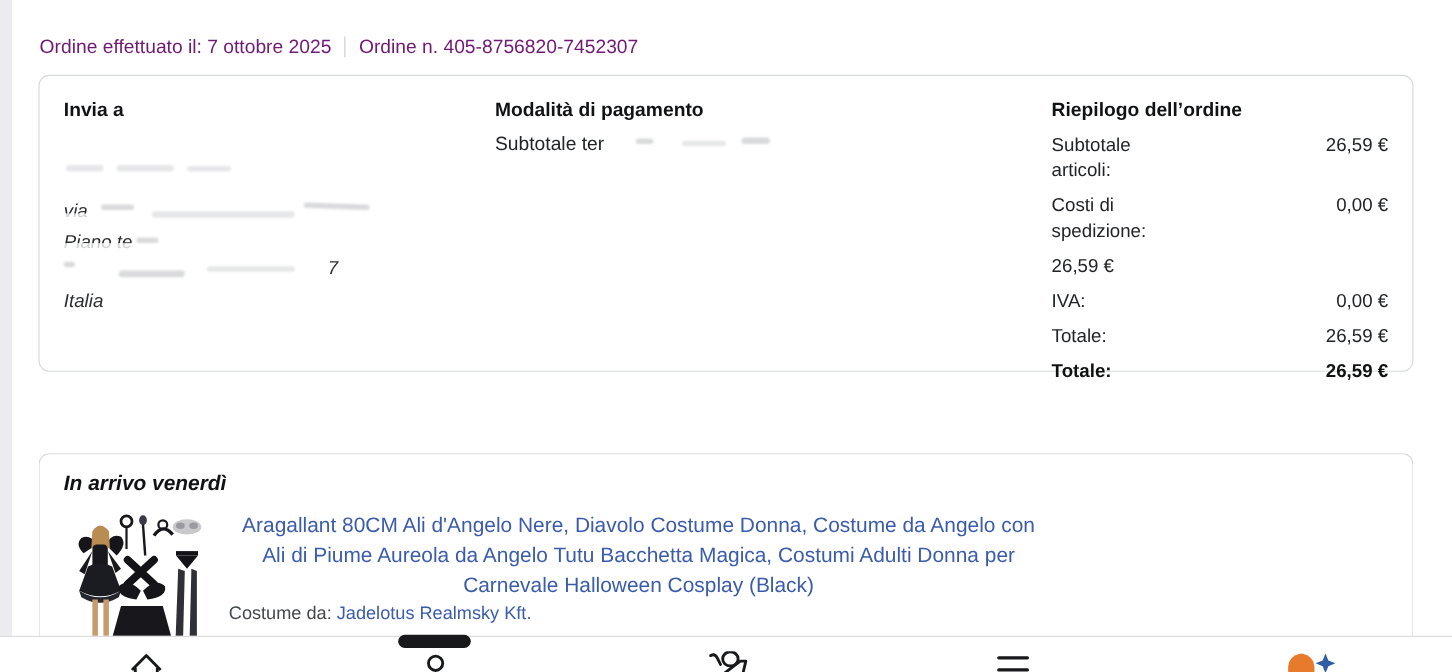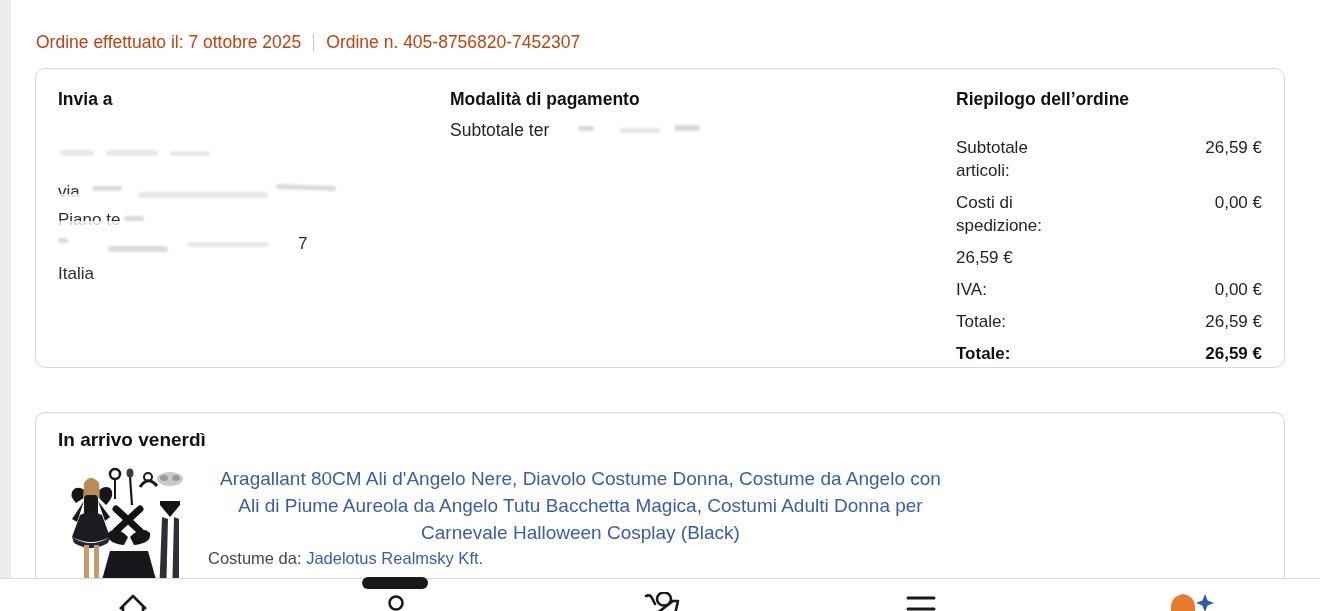--- a/index.html
+++ b/index.html
@@ -4,52 +4,52 @@
 <style>
   * { margin:0; padding:0; box-sizing:border-box; }
   html,body { width:1320px; height:611px; }
   body {
     position:relative; overflow:hidden; background:#fff;
     font-family:"Liberation Sans", sans-serif; color:#0f1111;
   }
   .left-strip { position:absolute; left:0; top:0; width:11px; height:611px; background:#eaecef; }
 
   
-  .order-header { position:absolute; left:36px; top:32px; font-size:17.5px; color:#c2410c; display:flex; align-items:center;text-align:center; }
+  .order-header { position:absolute; left:36px; top:32px; font-size:17.5px; color:#701a75; display:flex; align-items:center;text-align:center; }
   .order-header .sep { display:inline-block; width:1px; height:19px; background:#c9ccce; margin:0 12px; }
 
   
   .card { position:absolute; left:35px; width:1250px; background:#fff;
           border:1px solid #d5d9d9; border-radius:10px; }
-  .card1 { top:68px; height:300px; padding:20px 22px; }
+  .card1 { top:68px; height:270px; padding:20px 22px; }
   .card2 { top:412px; height:199px; padding:16px 22px; border-bottom-color:transparent; }
 
   .card1-grid { display:grid; grid-template-columns:392px 506px 1fr; height:100%; }
   .col-title { font-weight:bold; font-size:17.5px; color:#101214; }
 
   
   .addr { position:relative; margin-top:12px; height:230px; font-size:17px; color:#2b2d2f; }
-  .addr .frag { position:absolute; white-space:nowrap; }
+  .addr .frag { position:absolute; white-space:nowrap;font-style:italic; }
   .smudge { position:absolute; background:#d9dadb; border-radius:3px; filter:blur(1px); }
   .smudge.faint { background:#e6e7e8; }
   .cover { position:absolute; background:rgba(255,255,255,.78); }
 
   .pay-line { position:relative; margin-top:10px; font-size:17.5px; color:#212426; }
   .pay-line .smudge { filter:blur(1.2px); }
 
   
   .summary { font-size:17px; }
-  .summary-rows { margin-top:26px; }
+  .summary-rows { margin-top:10px; }
   .srow { display:flex; justify-content:space-between; align-items:flex-start; margin-bottom:9px; line-height:23px; color:#212426; }
   .srow .lbl { max-width:118px; }
   .srow .val { white-space:nowrap; }
   .srow.bold { font-weight:bold; color:#0f1111; }
 
   
-  .ship-title { font-weight:bold; font-size:19px; color:#101214; }
+  .ship-title { font-weight:bold; font-size:19px; color:#101214;font-style:italic; }
   .prod-row { display:flex; margin-top:14px; gap:20px; }
   .prod-img { width:130px; height:136px; flex:0 0 130px; }
   .prod-info { width:745px; }
   .prod-link { font-size:19px; line-height:27px; color:#3b5cab; cursor:pointer;text-align:center; }
   .seller-line { margin-top:3px; font-size:16.5px; color:#43484b; }
   .seller-link { color:#3b5cab; cursor:pointer; }
 
   
   .navbar { position:absolute; left:0; top:578px; width:1320px; height:33px;
             background:#fff; border-top:1px solid #d9d9d9; z-index:5; }

